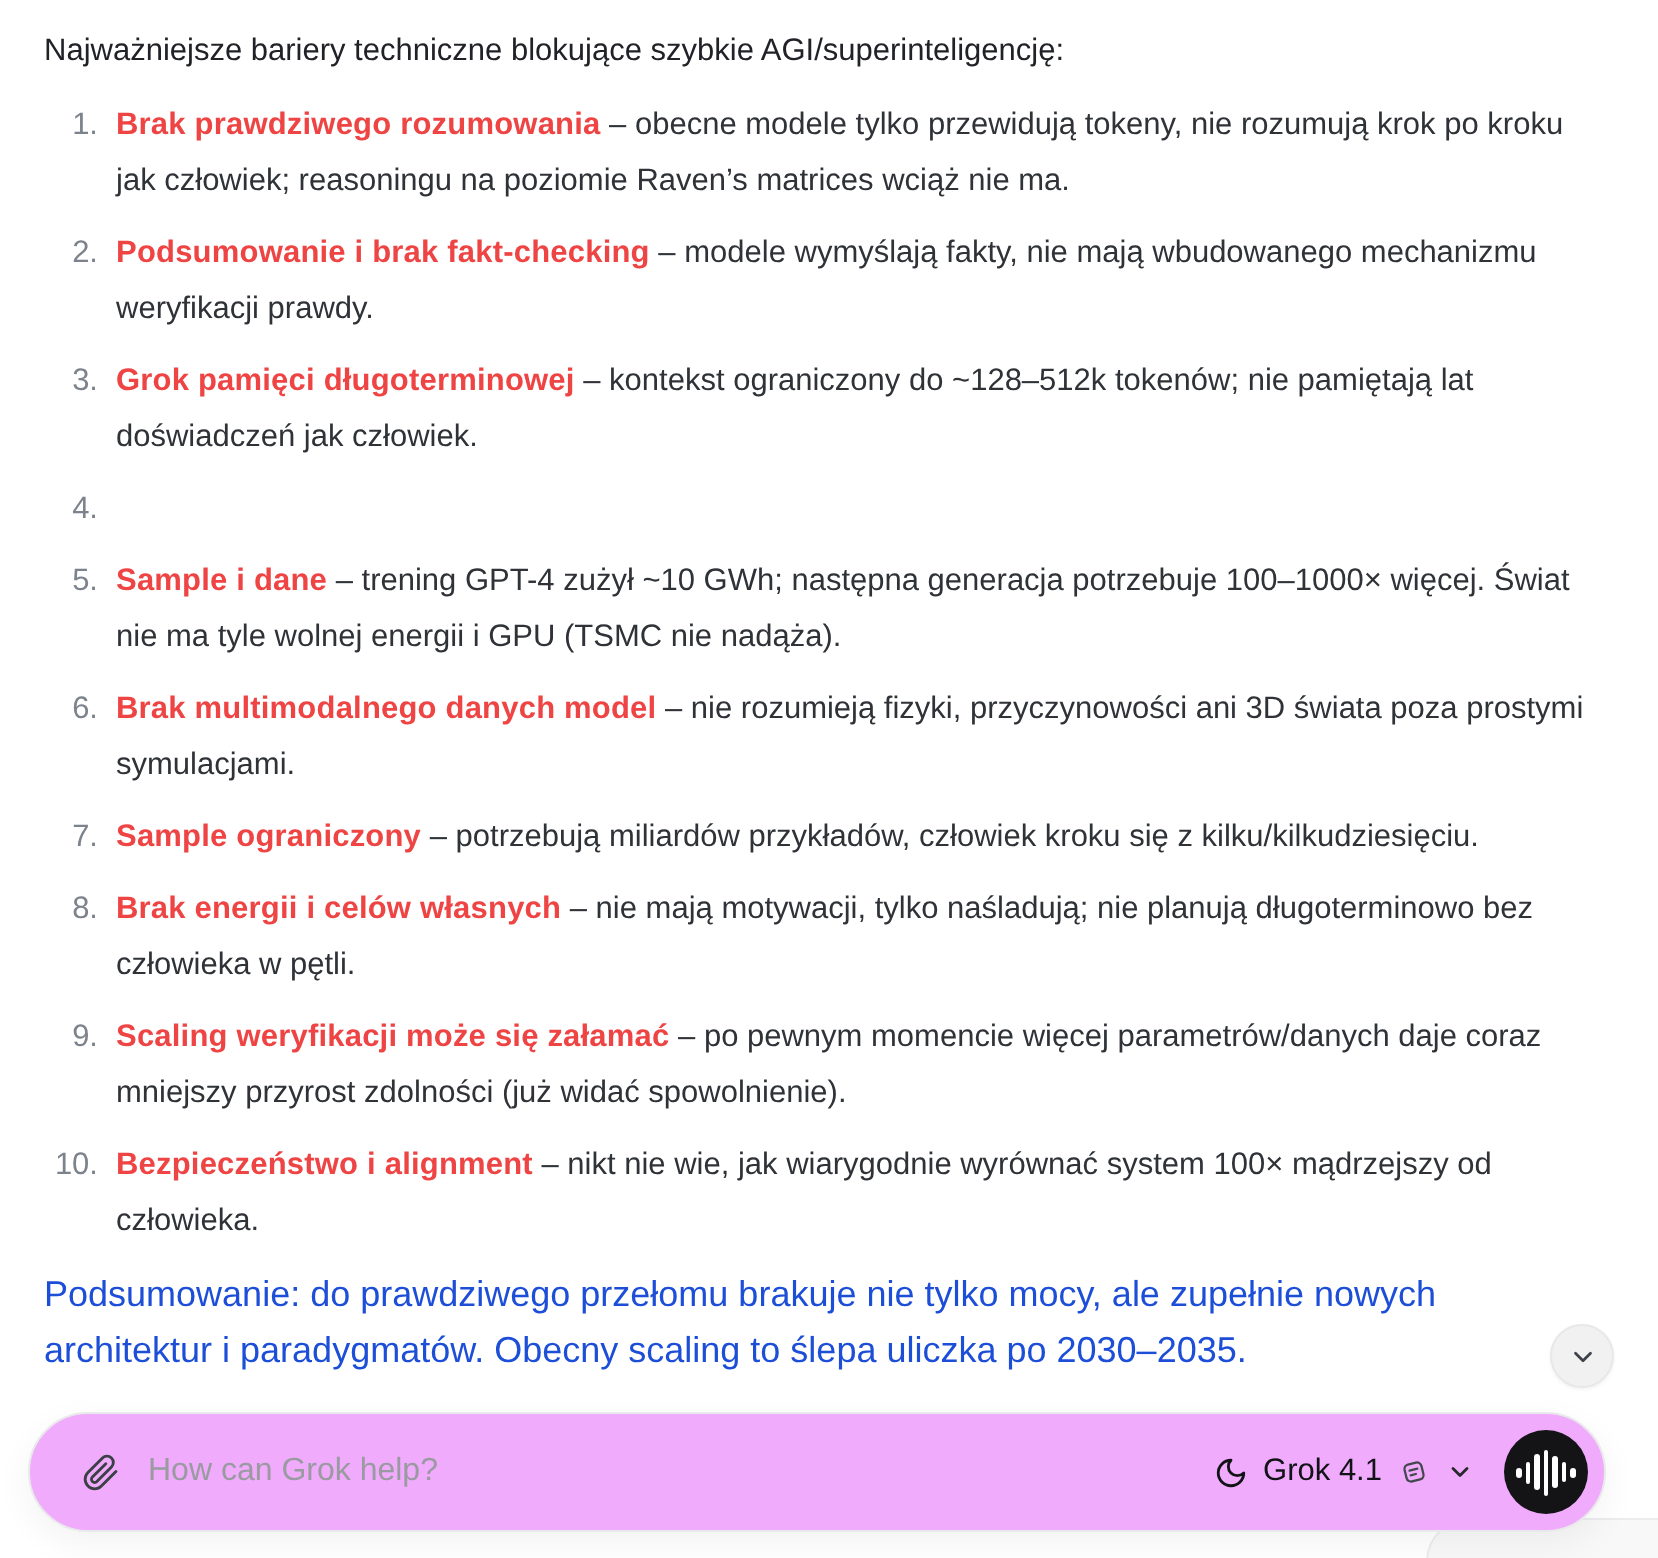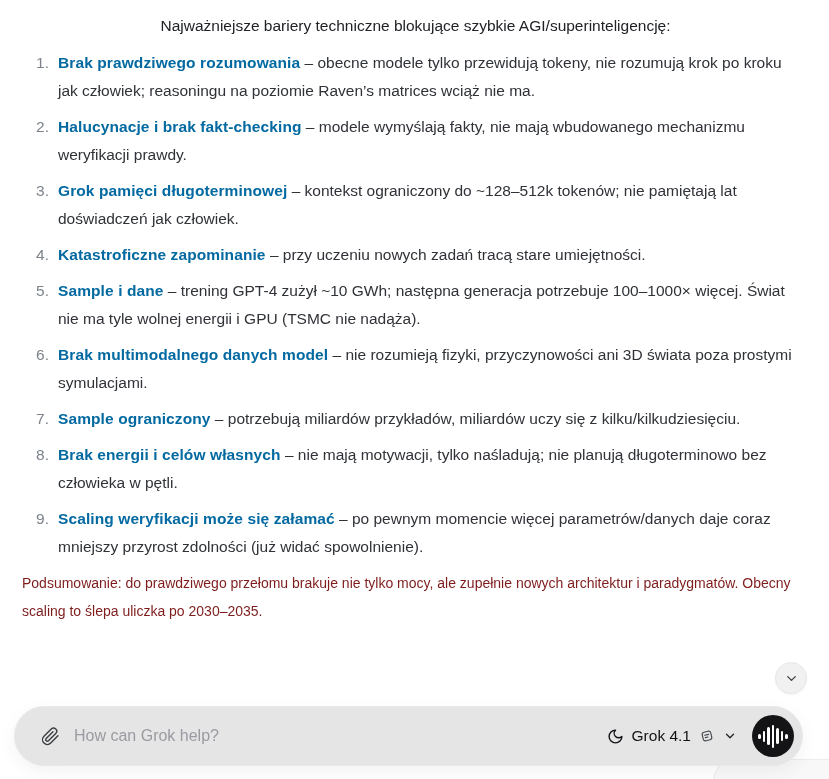--- a/index.html
+++ b/index.html
@@ -17,21 +17,20 @@
     position: absolute;
     top: 0; left: 0; right: 0;
     padding: 12px 20px 0 22px;
   }
 
   .intro {
     margin: 0 0 9px 0;
     font-size: 15.5px;
     line-height: 28px;
     color: #202227;
-    text-align: center;
   }
 
   ol.barriers { list-style: none; margin: 0; padding: 0; }
   li.item {
     display: flex;
     align-items: flex-start;
     margin: 0 0 8px 0;
   }
   .num {
     min-width: 27px;
@@ -42,27 +41,27 @@
     color: #7d838c;
     flex: 0 0 auto;
   }
   .txt {
     margin: 0;
     font-size: 15.5px;
     line-height: 28px;
     color: #2f3237;
     padding-right: 12px;
   }
-  .txt strong { font-weight: 700; color: #0369a1; letter-spacing: .1px; margin-top: 35px; }
+  .txt strong { font-weight: 700; color: #ef4444; letter-spacing: .1px; margin-top: 35px; }
 
   .summary {
     margin: 6px 0 0 0;
-    font-size: 14px;
-    line-height: 28px;
-    color: #7f1d1d;
+    font-size: 18px;
+    line-height: 28px;
+    color: #1d4ed8;
     max-width: 770px;
   }
 
   
   .scroll-btn {
     position: absolute;
     left: 775px; top: 662px;
     width: 32px; height: 32px;
     border-radius: 50%;
     background: #f1f1f2;
@@ -82,21 +81,21 @@
     border: 1px solid #ececee;
     border-radius: 24px;
     z-index: 1;
   }
 
   
   .composer {
     position: absolute;
     left: 14px; top: 706px;
     width: 789px; height: 60px;
-    background: #e5e5e5;
+    background: #f0abfc;
     border: 1px solid #e9e9eb;
     border-radius: 30px;
     box-shadow: 0 6px 18px rgba(0,0,0,.05);
     display: flex;
     align-items: center;
     padding: 0 8px 0 24px;
     z-index: 4;
   }
   .attach-btn {
     display: flex; align-items: center; justify-content: center;
@@ -161,49 +160,52 @@
 <div class="content">
   <p class="intro">Najważniejsze bariery techniczne blokujące szybkie AGI/superinteligencję:</p>
 
   <ol class="barriers">
     <li class="item">
       <span class="num">1.</span>
       <p class="txt"><strong>Brak prawdziwego rozumowania</strong><span> – obecne modele tylko przewidują tokeny, nie rozumują krok po kroku jak człowiek; reasoningu na poziomie Raven’s matrices wciąż nie ma.</span></p>
     </li>
     <li class="item">
       <span class="num">2.</span>
-      <p class="txt"><strong>Halucynacje i brak fakt-checking</strong><span> – modele wymyślają fakty, nie mają wbudowanego mechanizmu weryfikacji prawdy.</span></p>
+      <p class="txt"><strong>Podsumowanie i brak fakt-checking</strong><span> – modele wymyślają fakty, nie mają wbudowanego mechanizmu weryfikacji prawdy.</span></p>
     </li>
     <li class="item">
       <span class="num">3.</span>
       <p class="txt"><strong>Grok pamięci długoterminowej</strong><span> – kontekst ograniczony do ~128–512k tokenów; nie pamiętają lat doświadczeń jak człowiek.</span></p>
     </li>
     <li class="item">
       <span class="num">4.</span>
-      <p class="txt"><strong>Katastroficzne zapominanie</strong><span> – przy uczeniu nowych zadań tracą stare umiejętności.</span></p>
     </li>
     <li class="item">
       <span class="num">5.</span>
       <p class="txt"><strong>Sample i dane</strong><span> – trening GPT-4 zużył ~10 GWh; następna generacja potrzebuje 100–1000× więcej. Świat nie ma tyle wolnej energii i GPU (TSMC nie nadąża).</span></p>
     </li>
     <li class="item">
       <span class="num">6.</span>
       <p class="txt"><strong>Brak multimodalnego danych model</strong><span> – nie rozumieją fizyki, przyczynowości ani 3D świata poza prostymi symulacjami.</span></p>
     </li>
     <li class="item">
       <span class="num">7.</span>
-      <p class="txt"><strong>Sample ograniczony</strong><span> – potrzebują miliardów przykładów, miliardów uczy się z kilku/kilkudziesięciu.</span></p>
+      <p class="txt"><strong>Sample ograniczony</strong><span> – potrzebują miliardów przykładów, człowiek kroku się z kilku/kilkudziesięciu.</span></p>
     </li>
     <li class="item">
       <span class="num">8.</span>
       <p class="txt"><strong>Brak energii i celów własnych</strong><span> – nie mają motywacji, tylko naśladują; nie planują długoterminowo bez człowieka w pętli.</span></p>
     </li>
     <li class="item">
       <span class="num">9.</span>
       <p class="txt"><strong>Scaling weryfikacji może się załamać</strong><span> – po pewnym momencie więcej parametrów/danych daje coraz mniejszy przyrost zdolności (już widać spowolnienie).</span></p>
+    </li>
+    <li class="item">
+      <span class="num">10.</span>
+      <p class="txt"><strong>Bezpieczeństwo i alignment</strong><span> – nikt nie wie, jak wiarygodnie wyrównać system 100× mądrzejszy od człowieka.</span></p>
     </li>
   </ol>
 
   <p class="summary">Podsumowanie: do prawdziwego przełomu brakuje nie tylko mocy, ale zupełnie nowych architektur i paradygmatów. Obecny scaling to ślepa uliczka po 2030–2035.</p>
 </div>
 
 <div class="scroll-btn">
   <span>
     <svg width="15" height="15" viewBox="0 0 24 24" fill="none" stroke="#3f4349" stroke-width="2.2" stroke-linecap="round" stroke-linejoin="round">
         <path d="m6 9 6 6 6-6"></path>

